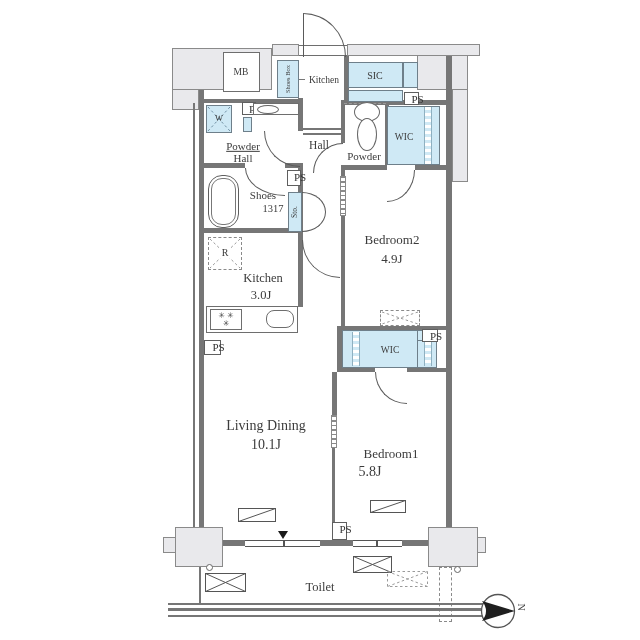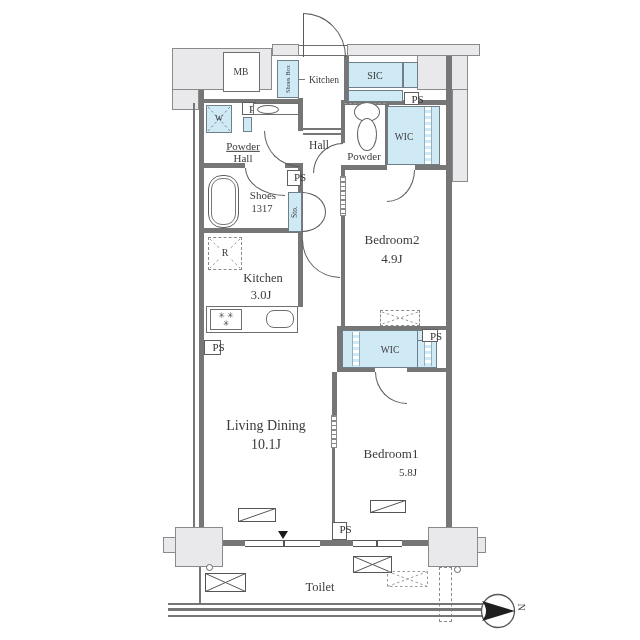--- a/index.html
+++ b/index.html
@@ -101,21 +101,21 @@
   <div class="wbox" style="left:253px;top:103px;width:46px;height:12px;"></div>
   <div class="circ" style="left:257px;top:105px;width:22px;height:9px;"></div>
   <div class="lbl" style="left:243px;top:146px;font-size:11px;text-decoration:underline;">Powder</div>
   <div class="lbl" style="left:243px;top:158px;font-size:11px;">Hall</div>
   <div class="arc bl" style="left:264px;top:131px;width:36px;height:36px;"></div>
 
   <div class="abs" style="left:208px;top:175px;width:31px;height:53px;border:1.4px solid #5f5f5f;border-radius:14px;box-sizing:border-box;background:#fff;">
     <div style="position:absolute;left:2px;top:2px;right:2px;bottom:2px;border:1px solid #777;border-radius:11px;"></div>
   </div>
   <div class="lbl" style="left:263px;top:195px;font-size:11px;">Shoes</div>
-  <div class="lbl" style="left:262px;top:209px;font-size:10.5px;text-align:center;">1317</div>
+  <div class="lbl" style="left:273px;top:209px;font-size:10.5px;text-align:center;">1317</div>
   <div class="arc bl" style="left:245px;top:168px;width:40px;height:28px;"></div>
   <div class="ps" style="left:287px;top:170px;width:13px;height:16px;">
       <span>PS</span>
     </div>
 
   <div class="blue" style="left:288px;top:192px;width:14px;height:40px;"></div>
   <div class="lbl rot" style="left:295px;top:212px;font-size:7.5px;">Sto.</div>
   <div class="arc tr" style="left:302px;top:192px;width:24px;height:20px;"></div>
   <div class="arc br" style="left:302px;top:212px;width:24px;height:20px;"></div>
 
@@ -167,21 +167,21 @@
   <div class="abs" style="left:417px;top:340px;width:20px;height:1px;background:#6e7f8a;"></div>
   <div class="dotband" style="left:424px;top:342px;width:8px;height:24px;"></div>
   <div class="lbl" style="left:390px;top:350px;font-size:9.5px;">WIC</div>
   <div class="ps" style="left:422px;top:329px;width:16px;height:13px;">
       <span>PS</span>
     </div>
 
   <div class="arc bl" style="left:375px;top:372px;width:32px;height:32px;"></div>
   <div class="ladder" style="left:331px;top:415px;width:6px;height:33px;"></div>
   <div class="lbl" style="left:391px;top:454px;font-size:13px;">Bedroom1</div>
-  <div class="lbl" style="left:408px;top:472px;font-size:11px;">5.8J</div>
+  <div class="lbl" style="left:370px;top:472px;font-size:14px;">5.8J</div>
   <svg class="abs" style="left:370px;top:500px;" width="36" height="13">
     <rect x="0.5" y="0.5" width="35" height="12" fill="#fff" stroke="#555"></rect>
     <line x1="0.5" y1="12.5" x2="35.5" y2="0.5" stroke="#555"></line>
   </svg>
 
   <div class="lbl" style="left:266px;top:426px;font-size:14px;">Living Dining</div>
   <div class="lbl" style="left:266px;top:445px;font-size:14px;">10.1J</div>
   <svg class="abs" style="left:238px;top:508px;" width="38" height="14">
     <rect x="0.5" y="0.5" width="37" height="13" fill="#fff" stroke="#555"></rect>
     <line x1="0.5" y1="13.5" x2="37.5" y2="0.5" stroke="#555"></line>

